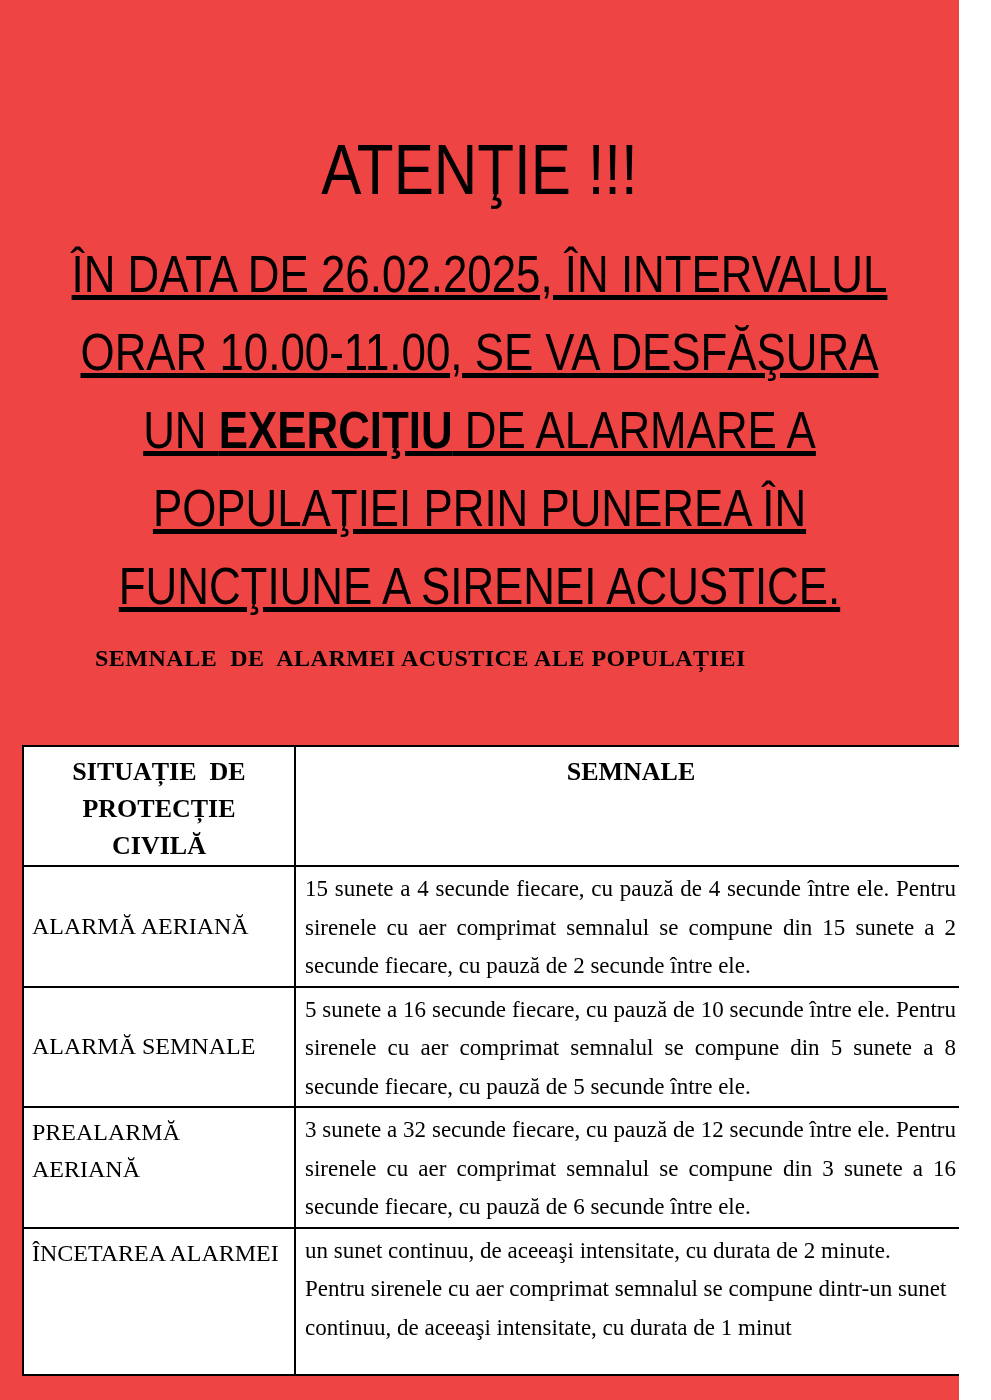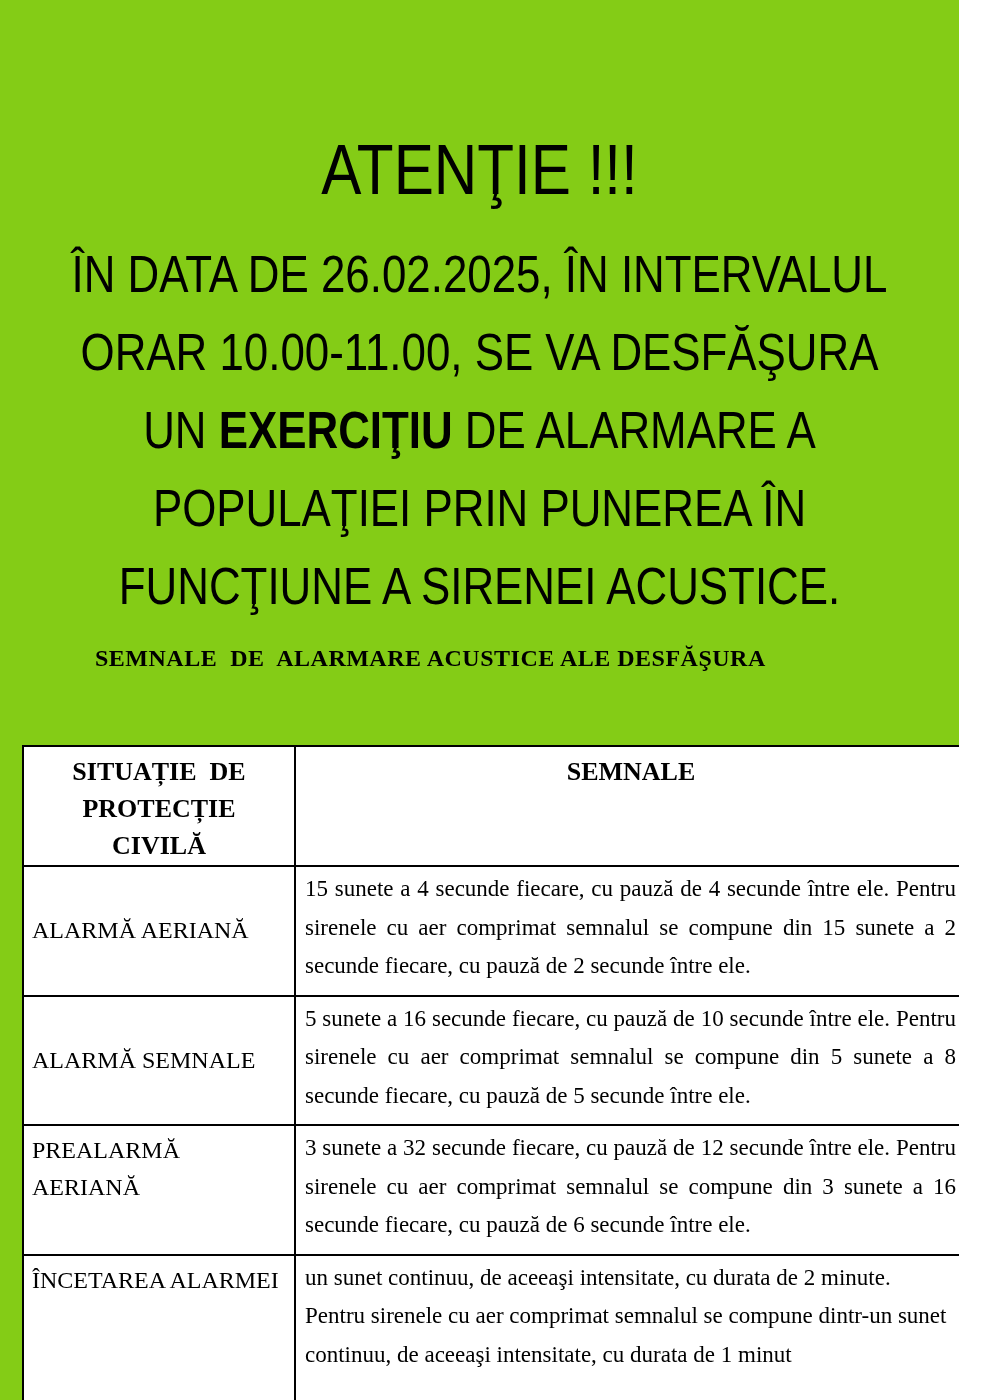--- a/index.html
+++ b/index.html
@@ -1,32 +1,32 @@
 <!DOCTYPE html>
 <html><head>
 <meta charset="utf-8">
 <style>
   html,body { margin:0; padding:0; background:#ffffff; }
   .page {
     position:relative; width:959px; height:1400px;
-    background:#84cc16; color:#000000; overflow:hidden;
+    background:#ef4444; color:#000000; overflow:hidden;
   }
 
   
   .doc-title {
     position:absolute; top:134px; left:0; right:0;
     text-align:center; font-family:"Liberation Sans",sans-serif;
     font-size:70px; line-height:72px; white-space:nowrap;
     transform:scaleX(0.86); transform-origin:center;
     font-weight:normal;
   }
   .notice {
     position:absolute; top:236px; left:0; right:0;
     text-align:center; font-family:"Liberation Sans",sans-serif;
-    font-size:51px; line-height:78px; font-weight:normal;
+    font-size:51px; line-height:78px; font-weight:normal;text-decoration:underline;
   }
   .notice .line {
     white-space:nowrap; transform:scaleX(0.86); transform-origin:center;
   }
   .notice .line b { font-weight:bold; }
 
   .subtitle {
     position:absolute; top:645px; left:95px;
     font-family:"Liberation Serif",serif; font-weight:bold;
     font-size:24px; white-space:pre; letter-spacing:0.5px;
@@ -47,21 +47,21 @@
   }
   .hdr-line { white-space:pre; }
   .lbl {
     text-align:left; font-weight:normal;
     font-size:24px; line-height:37px; padding:4px 8px;
   }
   .lbl.mid { vertical-align:middle; }
   .lbl.top { vertical-align:top; padding-top:6px; }
   .desc {
     vertical-align:top; font-size:23px; line-height:38.5px;
-    padding:3px 10px 9px 9px; text-align:justify; text-justify:inter-word;
+    padding:3px 10px 0 9px; text-align:justify; text-justify:inter-word;
   }
   .desc.ragged { text-align:left; }
   tr.hdr-row   { height:119px; }
   tr.row-1     { height:120px; }
   tr.row-2     { height:119px; }
   tr.row-3     { height:120px; }
   tr.row-4     { height:147px; }
 </style>
 </head>
 <body>
@@ -71,21 +71,21 @@
   <div class="doc-title">ATENŢIE !!!</div>
 
   <div class="notice">
     <div class="line">ÎN DATA DE 26.02.2025, ÎN INTERVALUL</div>
     <div class="line">ORAR 10.00-11.00, SE VA DESFĂŞURA</div>
     <div class="line"><span>UN </span><b>EXERCIŢIU</b><span> DE ALARMARE A</span></div>
     <div class="line">POPULAŢIEI PRIN PUNEREA ÎN</div>
     <div class="line">FUNCŢIUNE A SIRENEI ACUSTICE.</div>
   </div>
 
-  <div class="subtitle">SEMNALE  DE  ALARMARE ACUSTICE ALE DESFĂŞURA</div>
+  <div class="subtitle">SEMNALE  DE  ALARMEI ACUSTICE ALE POPULAȚIEI</div>
 
   <table class="alarm-table">
     <colgroup>
       <col style="width:272px">
       <col>
     </colgroup>
     <tbody>
         <tr class="hdr-row">
       <th class="hdr-cell">
         <div class="hdr-line">SITUAȚIE  DE</div>

